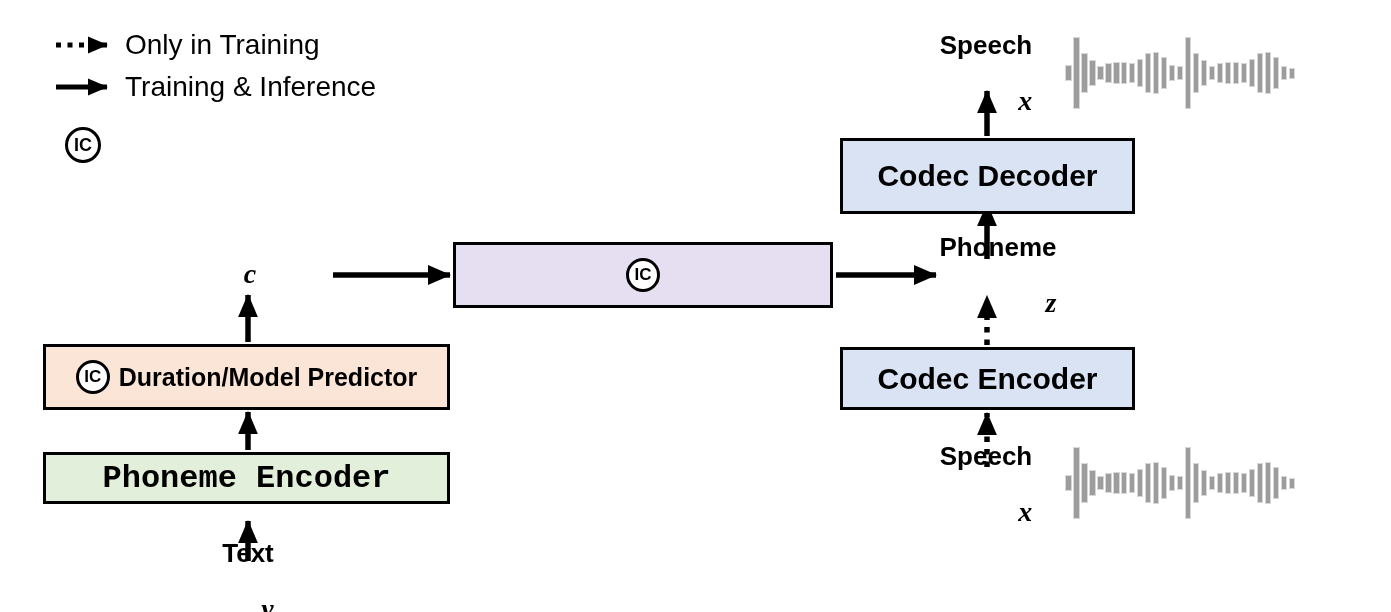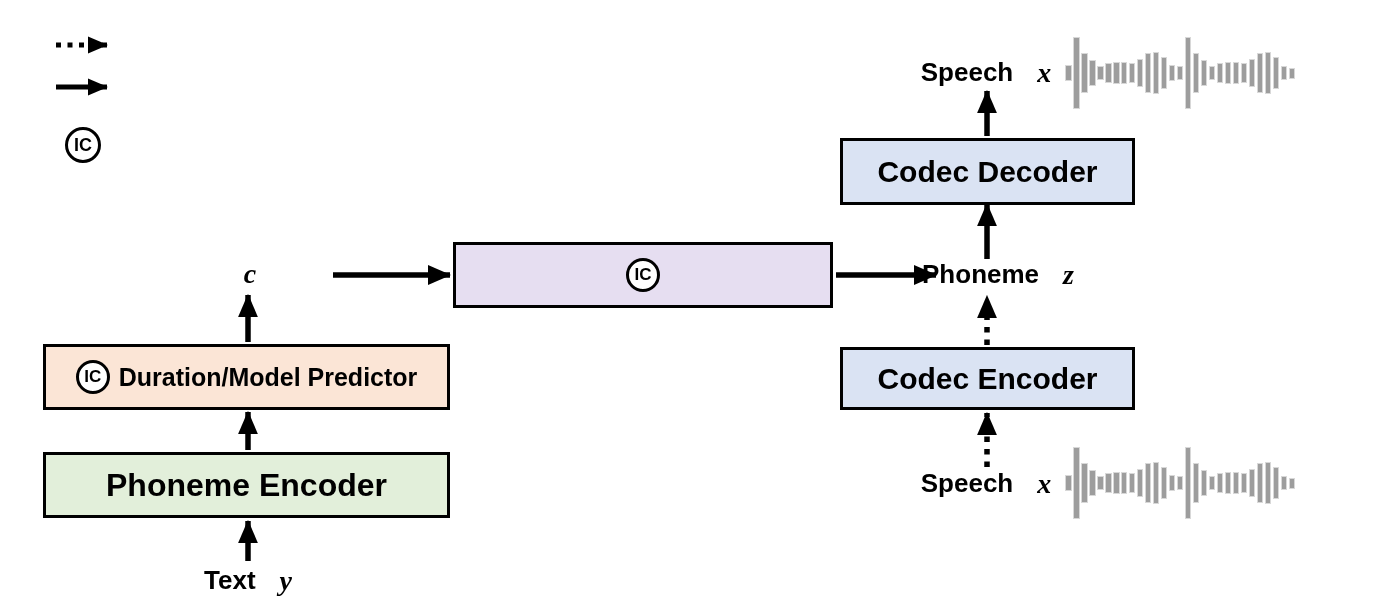--- a/index.html
+++ b/index.html
@@ -15,45 +15,45 @@
 
   
   .node{
     position:absolute;
     border:3.5px solid #000;
     box-sizing:border-box;
     display:flex;align-items:center;justify-content:center;
     font-weight:bold;
     white-space:nowrap;
   }
-  .node-phoneme   {left:43px;  top:452px; width:407px; height:66px; background:#E2EFDA; font-size:32px;}
+  .node-phoneme   {left:43px;  top:452px; width:407px; height:52px; background:#E2EFDA; font-size:32px;font-family:Liberation Mono, monospace;}
   .node-duration  {left:43px;  top:344px; width:407px; height:66px; background:#FBE5D6; font-size:25px; gap:9px;}
   .node-diffusion {left:453px; top:242px; width:380px; height:66px; background:#E6DEF1; font-size:31px; gap:16px;}
-  .node-decoder   {left:840px; top:138px; width:295px; height:67px; background:#DAE3F3; font-size:30px;}
+  .node-decoder   {left:840px; top:138px; width:295px; height:76px; background:#DAE3F3; font-size:30px;}
   .node-encoder   {left:840px; top:347px; width:295px; height:63px; background:#DAE3F3; font-size:30px;}
 
   
   .ic-badge{
     display:inline-flex;align-items:center;justify-content:center;
     width:34px;height:34px;
     border:3px solid #000;border-radius:50%;
     background:#fff;
     font-size:17px;font-weight:bold;letter-spacing:0px;
     box-sizing:border-box;
     flex:0 0 auto;
   }
   .ic-badge.legend{width:36px;height:36px;font-size:18px;}
 
   
   .flabel{
     position:absolute;
     transform:translate(-50%,-50%);
     font-weight:bold;font-size:26px;
     white-space:nowrap;
-    display:flex;align-items:flex-start;gap:24px;
+    display:flex;align-items:flex-end;gap:24px;flex-direction:column;
   }
   .mvar{
     font-family:"Liberation Serif",serif;
     font-style:italic;font-weight:bold;
     font-size:28px;
   }
 
   
   .legend-row{
     position:absolute;left:55px;height:36px;
@@ -101,28 +101,30 @@
     <line x1="987" y1="345" x2="987" y2="296" stroke="#000" stroke-width="5.5" stroke-dasharray="5.5 7" marker-end="url(#ah)"></line>
     <line x1="987" y1="467" x2="987" y2="413" stroke="#000" stroke-width="5.5" stroke-dasharray="5.5 7" marker-end="url(#ah)"></line>
   </svg>
 
   <div class="legend-row" style="top:27px;">
     <span class="legend-icon">
       <svg width="56" height="20" viewBox="0 0 56 20">
         <line x1="1" y1="10" x2="52" y2="10" stroke="#000" stroke-width="4.8" stroke-dasharray="5 6.5" marker-end="url(#ah)"></line>
       </svg>
     </span>
+    <span>Only in Training</span>
   </div>
 
   <div class="legend-row" style="top:69px;">
     <span class="legend-icon">
       <svg width="56" height="20" viewBox="0 0 56 20">
         <line x1="1" y1="10" x2="52" y2="10" stroke="#000" stroke-width="4.8" marker-end="url(#ah)"></line>
       </svg>
     </span>
+    <span>Training &amp; Inference</span>
   </div>
 
   <div class="legend-row" style="top:127px;">
     <span class="legend-icon">
       <span class="ic-badge legend">IC</span>
     </span>
   </div>
 
   <div class="flabel" style="left:250px;top:274px;">
       <span class="mvar">c</span>

